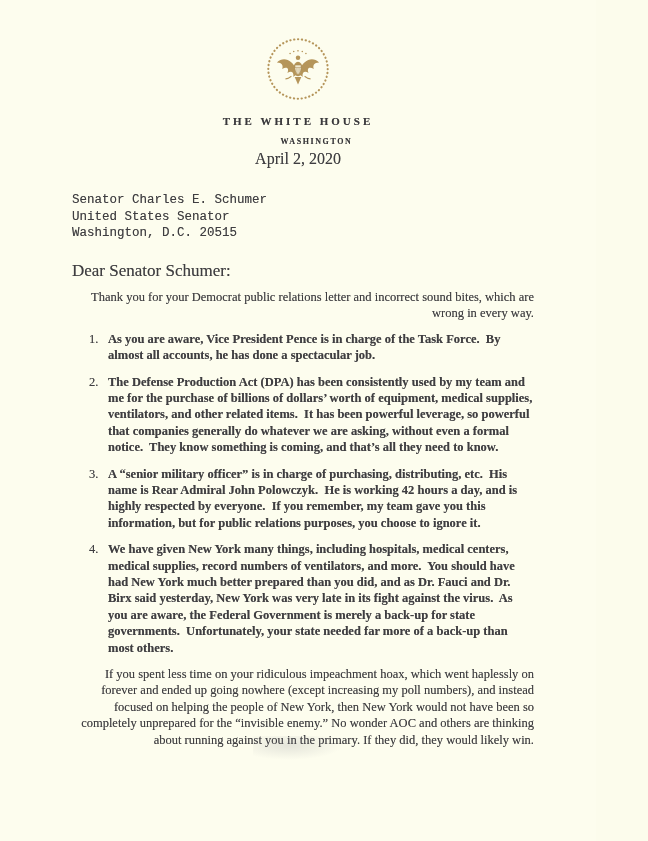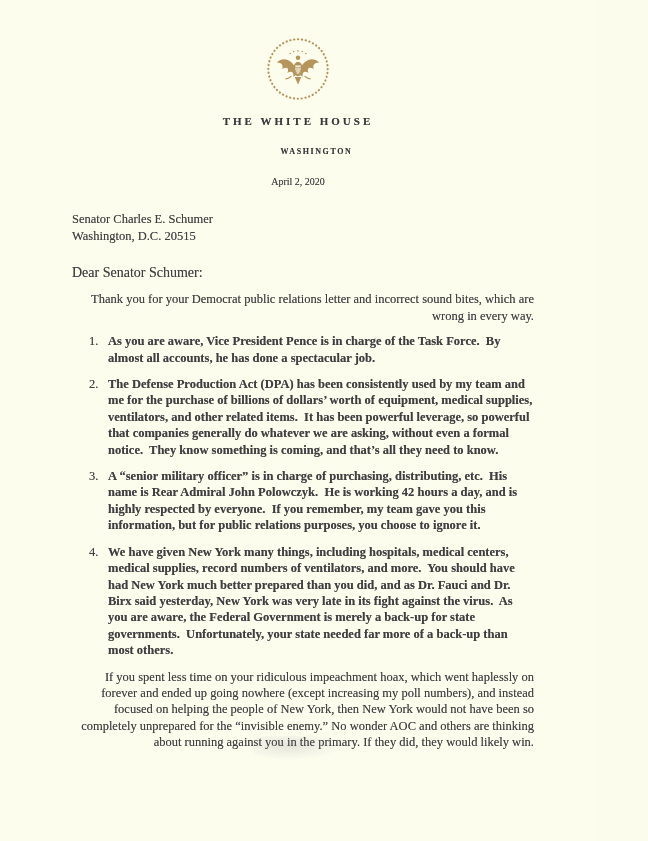--- a/index.html
+++ b/index.html
@@ -24,41 +24,42 @@
   .seal-wrap { line-height: 0; }
   .seal-wrap svg { display: inline-block; }
   .org {
     margin-top: 13px;
     font-size: 11px;
     font-weight: bold;
     letter-spacing: 3px;
     color: #3a393c;
   }
   .location {
-    margin-top: 20px;
+    margin-top: 10px;
     font-size: 8px;
     font-weight: bold;
     letter-spacing: 1.6px;
     color: #3a393c;
     padding-left: 37px;
   }
   .date {
-    margin-top: 20px;
-    font-size: 10px;
+    margin-top: 4px;
+    font-size: 16px;
   }
 
   
   .recipient {
     margin: 24px 62px 0 72px;
     font-size: 12.5px;
     line-height: 16.5px;
+    font-family: Liberation Mono, monospace;
   }
   .salutation {
     margin: 21px 62px 0 72px;
-    font-size: 14px;
+    font-size: 17px;
     line-height: 16.4px;
     white-space: pre-wrap;
   }
   .para {
     margin: 10px 62px 0 72px;
     font-size: 12.5px;
     line-height: 16.4px;
     white-space: pre-wrap;
     text-align: right;
   }
@@ -113,20 +114,21 @@
         <path d="M40 61 q-5 4 -9 4 M60 61 q5 4 9 4" stroke="#b5955a" stroke-width="1.6" fill="none"></path>
       </svg>
     </div>
     <div class="org">THE WHITE HOUSE</div>
     <div class="location">WASHINGTON</div>
     <div class="date">April 2, 2020</div>
   </div>
 
   <div class="recipient">
     <div>Senator Charles E. Schumer</div>
+    <div>United States Senator</div>
     <div>Washington, D.C.  20515</div>
   </div>
 
   <div class="salutation">Dear Senator Schumer:</div>
 
   <div class="para">Thank you for your Democrat public relations letter and incorrect sound bites, which are wrong in every way.</div>
 
   <div class="list">
     <div class="li">
       <span class="num">1.</span>

